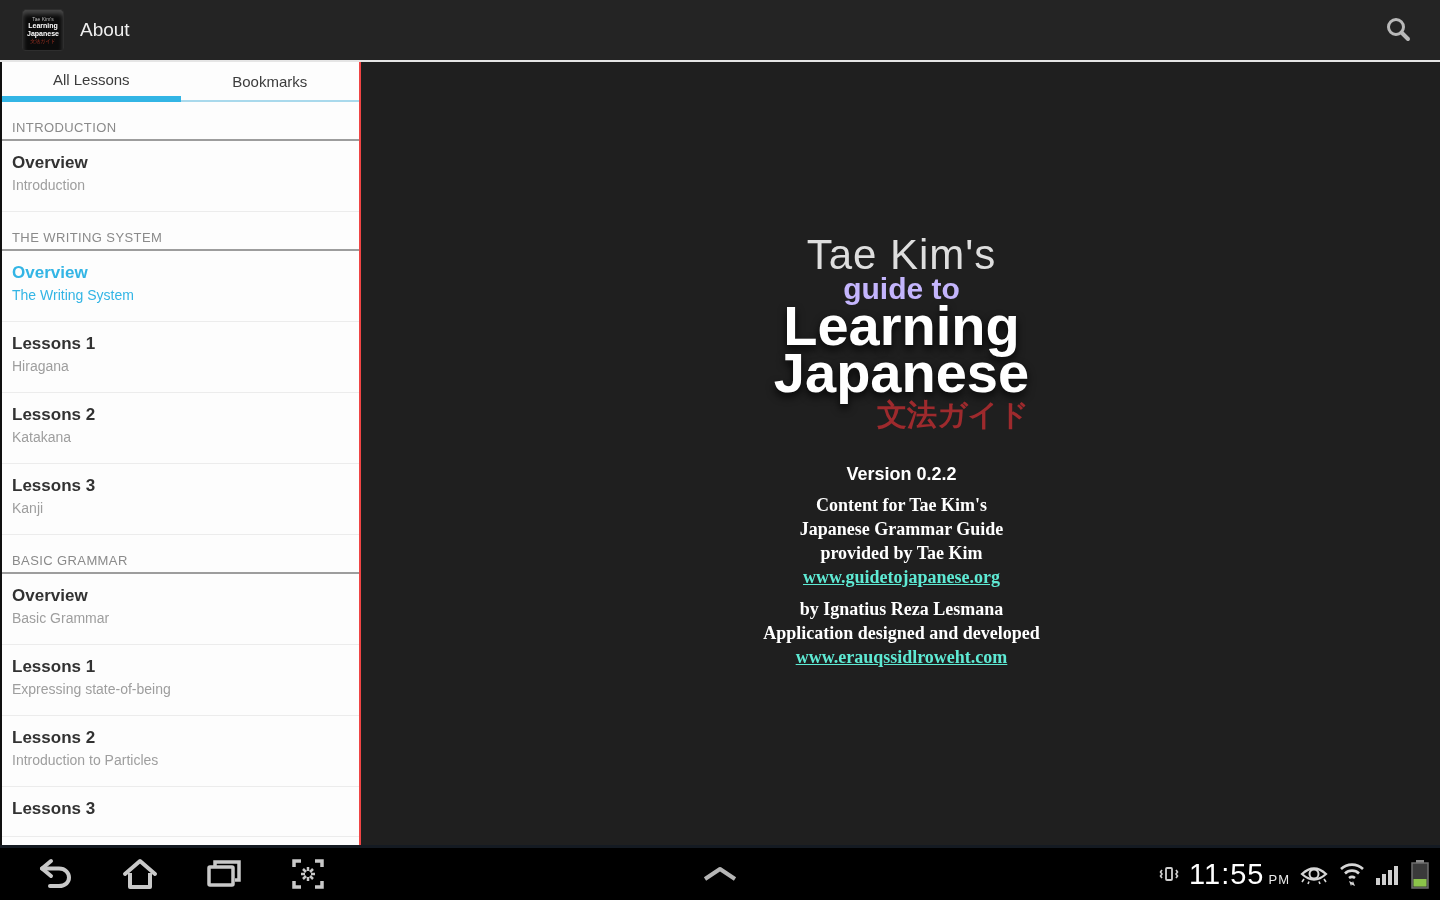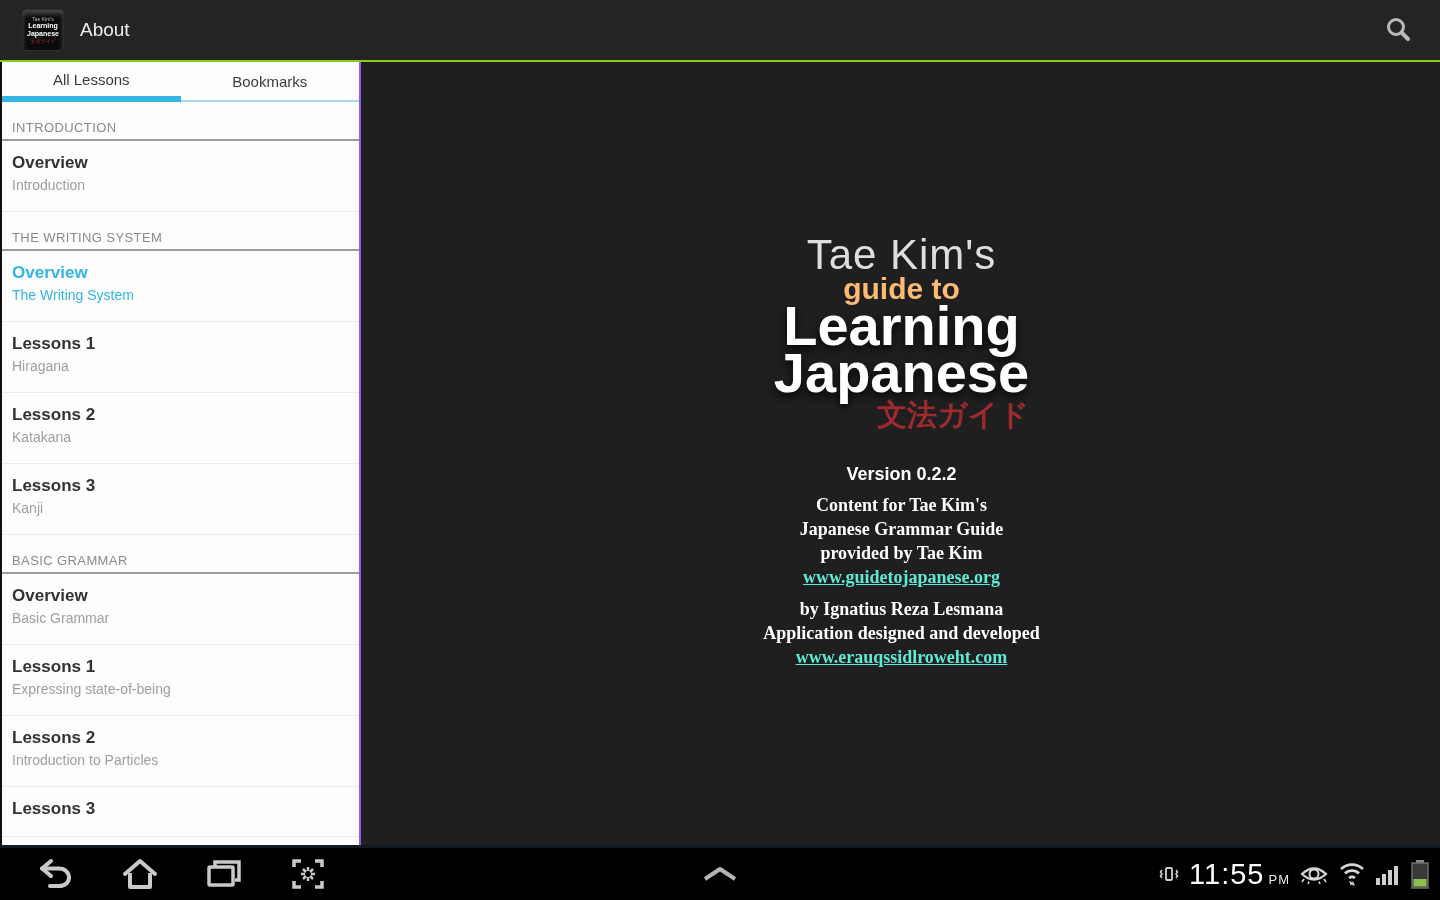--- a/index.html
+++ b/index.html
@@ -3,39 +3,39 @@
 <meta charset="utf-8">
 <style>
   * { margin: 0; padding: 0; box-sizing: border-box; }
   html, body { width: 1440px; height: 900px; overflow: hidden; background: #000; }
   body { font-family: "Liberation Sans", sans-serif; }
   .screen { position: relative; width: 1440px; height: 900px; background: #1f1f1f; overflow: hidden; }
 
   
   .action-bar {
     position: absolute; top: 0; left: 0; right: 0; height: 62px;
-    background: #242424; border-bottom: 2px solid #84cc16;
+    background: #242424; border-bottom: 2px solid #e5e5e5;
     display: flex; align-items: center; padding: 0 14px;
   }
   .app-icon {
     width: 42px; height: 42px; border-radius: 3px; background: #0b0b0b;
     border: 1px solid #2e2e2e; margin-left: 8px; overflow: hidden;
     display: flex; flex-direction: column; justify-content: center; text-align: center;
     box-shadow: inset 0 4px 5px rgba(255,255,255,0.25);
   }
   .app-icon .mini-gray { font-size: 5px; color: #bbb; line-height: 6px; }
   .app-icon .mini-white { font-size: 7px; font-weight: bold; color: #fff; line-height: 8px; }
   .app-icon .mini-red { font-size: 5px; color: #a32; line-height: 7px; }
   .action-title { color: #efefef; font-size: 19px; margin-left: 16px; }
   .search-btn { margin-left: auto; width: 56px; height: 56px; display: flex; align-items: center; justify-content: center; }
 
   
   .sidebar {
     position: absolute; top: 62px; left: 0; width: 361px; bottom: 55px;
-    background: #fdfdfd; border-left: 2px solid #101010; border-right: 2px solid #8b5cf6;
+    background: #fdfdfd; border-left: 2px solid #101010; border-right: 2px solid #ef4444;
     overflow: hidden; display: flex; flex-direction: column;
   }
   .tabs { display: flex; height: 40px; flex: none; border-bottom: 2px solid #a9d9ec; }
   .tab {
     flex: 1; display: flex; align-items: center; justify-content: center;
     font-size: 15px; color: #3c3c3c; position: relative;
   }
   .tab.selected { border-bottom: 6px solid #33b5e5; margin-bottom: -2px; }
   .lesson-list { flex: 1; overflow: hidden; }
   .section-header {
@@ -48,21 +48,21 @@
   .list-item.active .item-title, .list-item.active .item-sub { color: #33b5e5; }
 
   
   .main {
     position: absolute; top: 62px; left: 363px; right: 0; bottom: 55px;
     background: #1f1f1f; display: flex; flex-direction: column; align-items: center;
     overflow: hidden;
   }
   .logo { margin-top: 170px; display: flex; flex-direction: column; }
   .logo-taekims { font-size: 42px; color: #dedede; text-align: center; line-height: 46px; letter-spacing: 1px; }
-  .logo-guideto { font-size: 30px; font-weight: bold; color: #fdba74; text-align: center; line-height: 26px; margin-top: -2px; }
+  .logo-guideto { font-size: 30px; font-weight: bold; color: #c4b5fd; text-align: center; line-height: 26px; margin-top: -2px; }
   .logo-big { font-size: 56px; font-weight: bold; color: #ffffff; line-height: 47px; text-align: center; letter-spacing: 0px; text-shadow: 0 4px 9px rgba(0,0,0,0.85); }
   .logo-kanji { font-size: 30px; font-weight: bold; color: #9e2a2d; text-align: right; line-height: 34px; margin-top: 2px; }
   .version { margin-top: 32px; font-size: 18px; font-weight: bold; color: #fff; text-align: center; }
   .para { margin-top: 8px; font-size: 18px; font-weight: bold; color: #fff; text-align: center; line-height: 24px; font-family: Liberation Serif, serif; }
   .red-link { display: block; font-size: 18px; font-weight: bold; color: #5eead4; text-decoration: underline; text-align: center; line-height: 24px; }
 
   
   .nav-bar {
     position: absolute; bottom: 0; left: 0; right: 0; height: 55px;
     background: #000; border-top: 3px solid #141a22;

